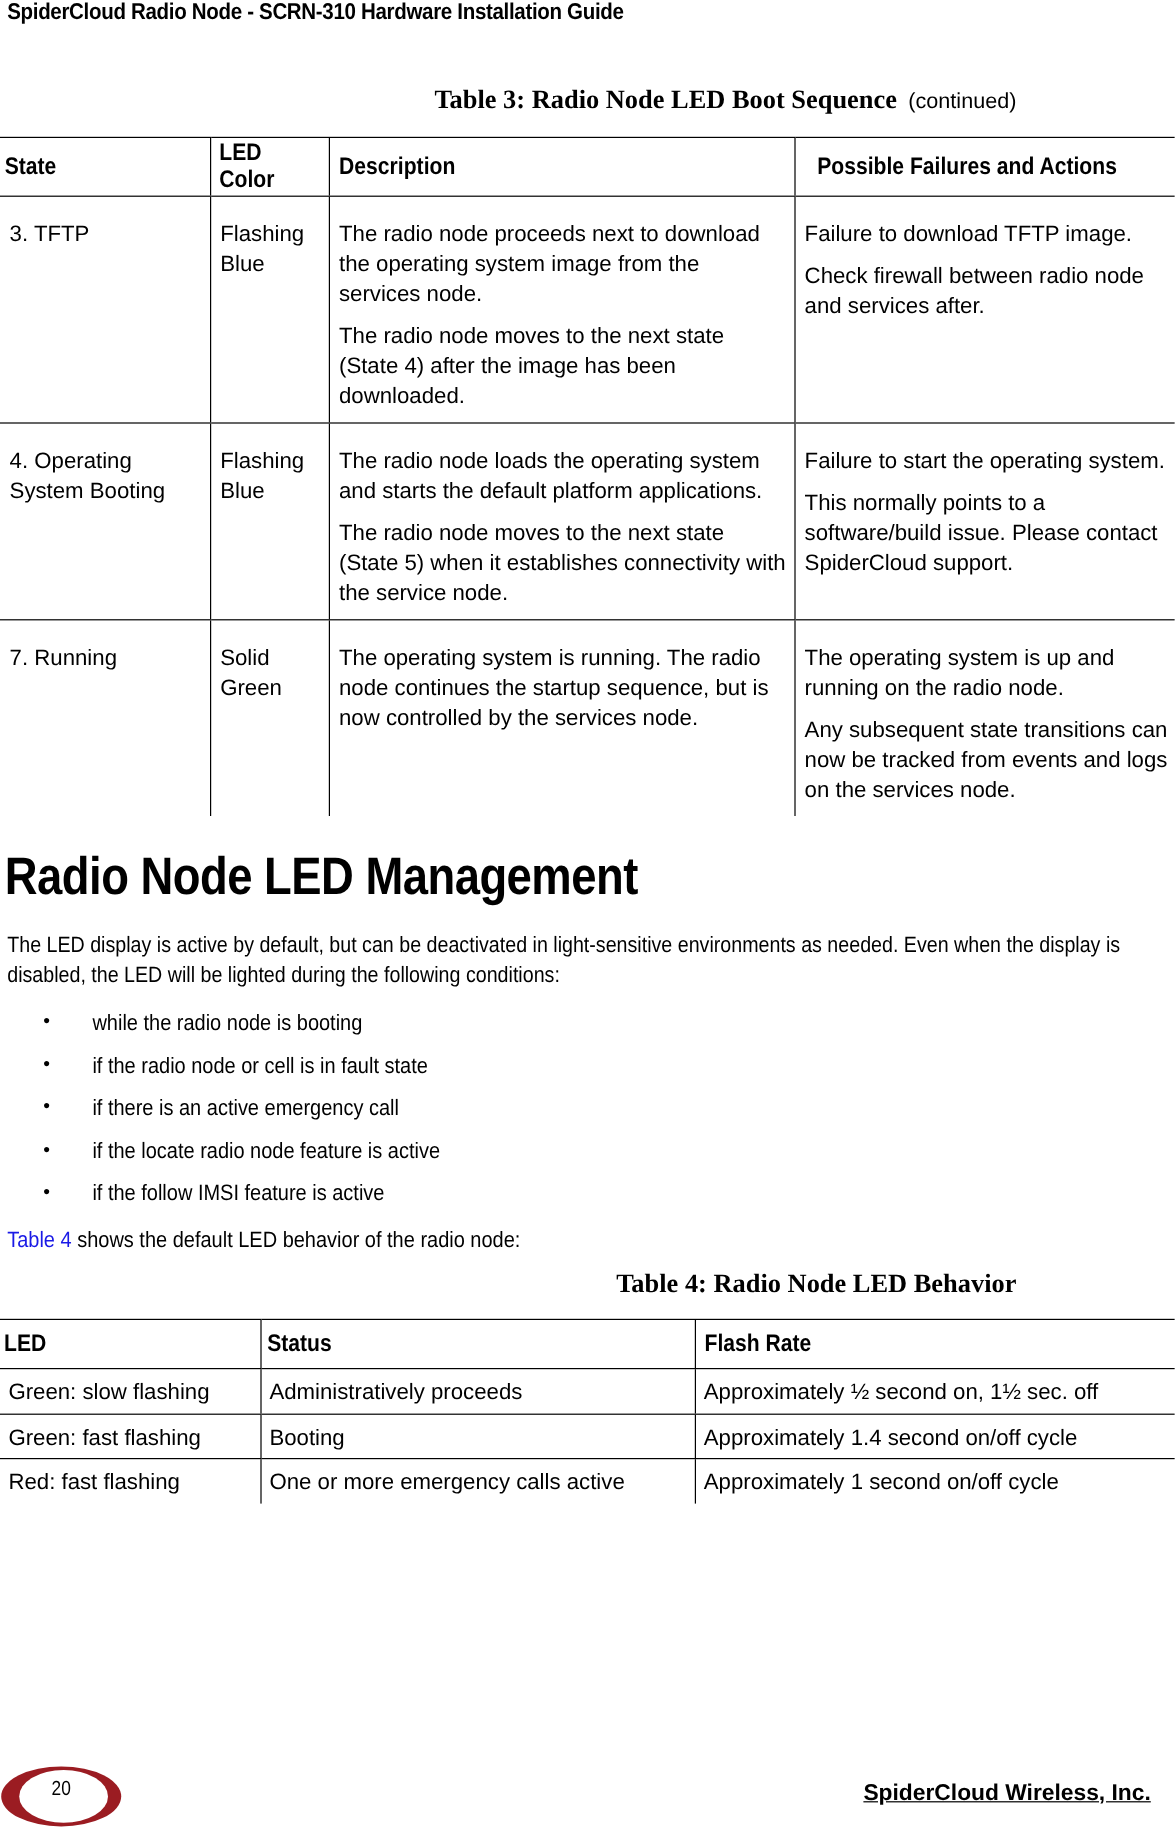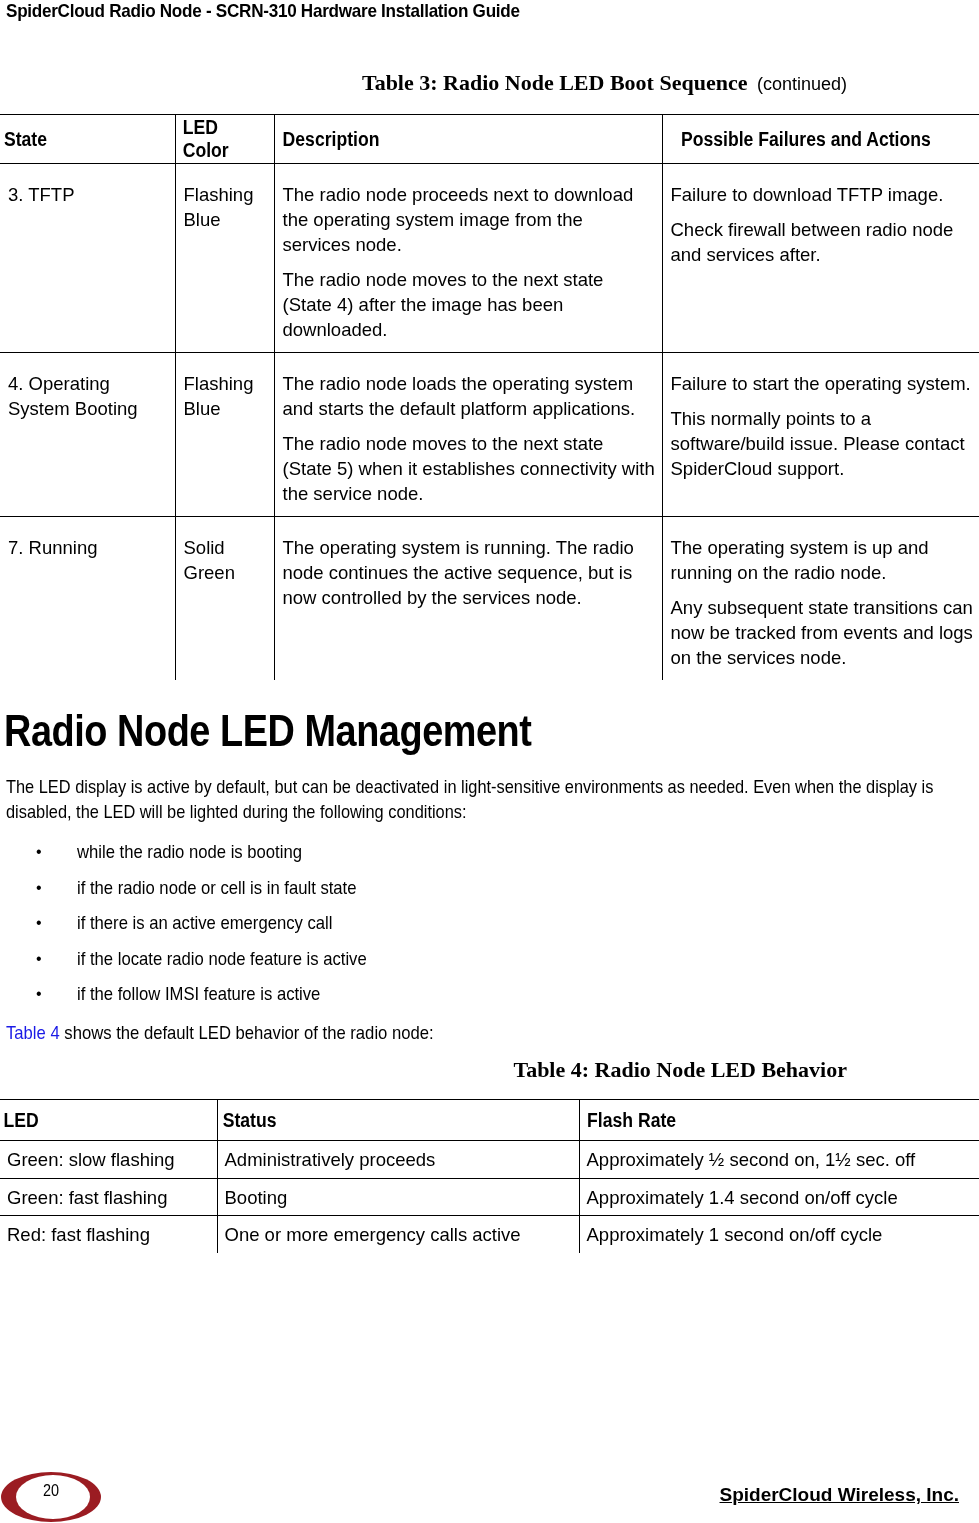--- a/index.html
+++ b/index.html
@@ -222,21 +222,21 @@
       </td>
       <td class="vl">
         <p>Failure to start the operating system.</p>
         <p>This normally points to a software/build issue. Please contact SpiderCloud support.</p>
       </td>
     </tr>
     <tr class="last">
       <td>7. Running</td>
       <td class="vl">Solid Green</td>
       <td class="vl">
-        <p>The operating system is running. The radio node continues the active sequence, but is now controlled by the services node.</p>
+        <p>The operating system is running. The radio node continues the startup sequence, but is now controlled by the services node.</p>
       </td>
       <td class="vl">
         <p>The operating system is up and running on the radio node.</p>
         <p>Any subsequent state transitions can now be tracked from events and logs on the services node.</p>
       </td>
     </tr>
   </tbody>
 </table>
 
 <div class="section-title">Radio Node LED Management</div>

